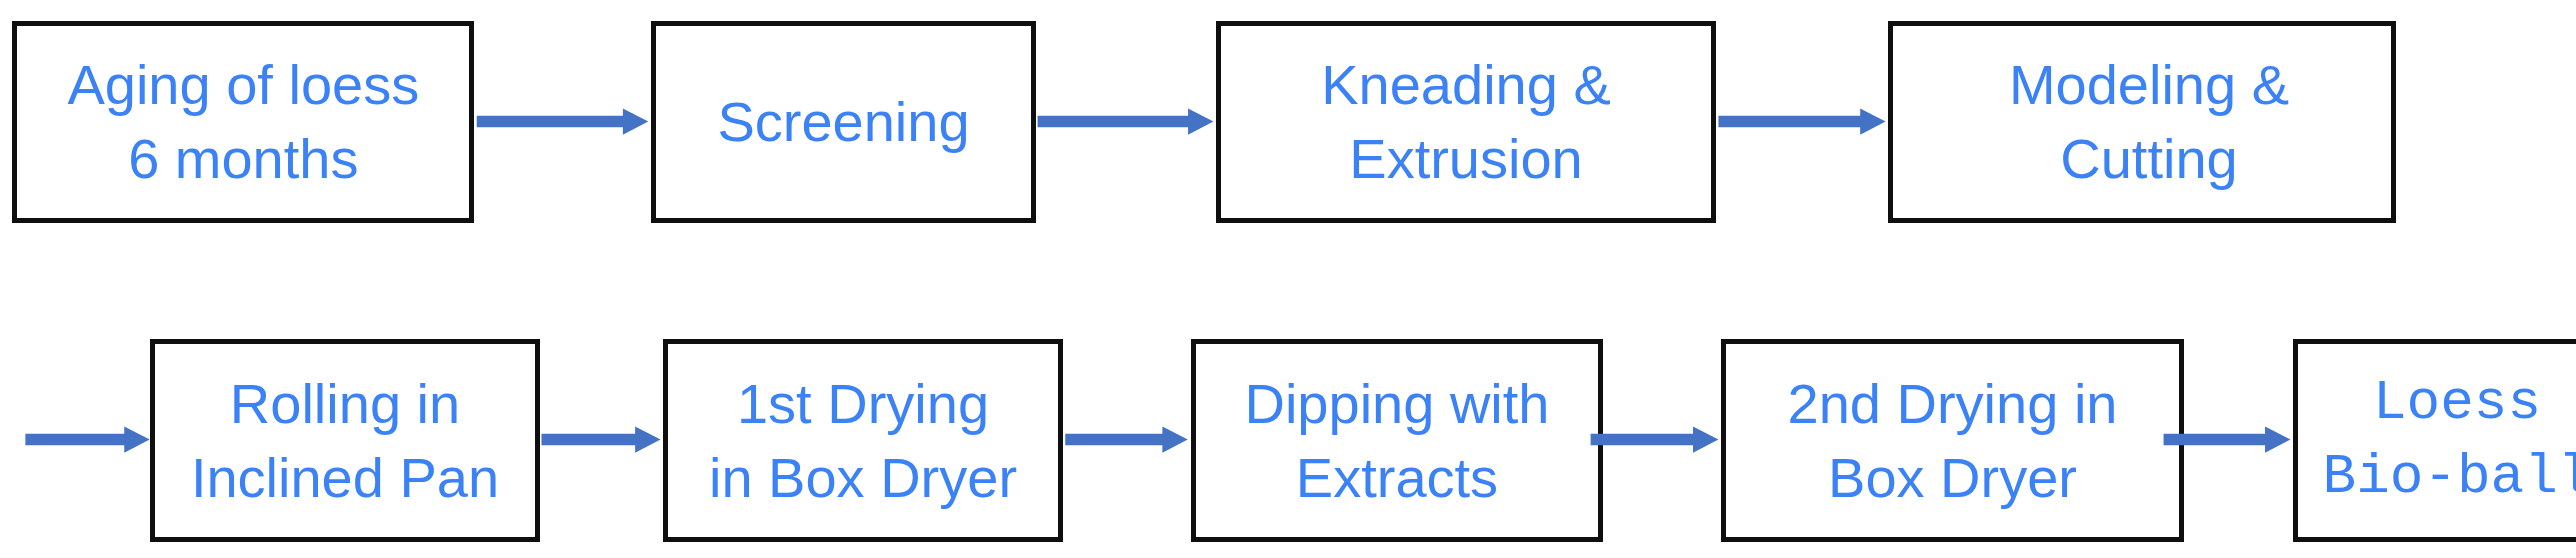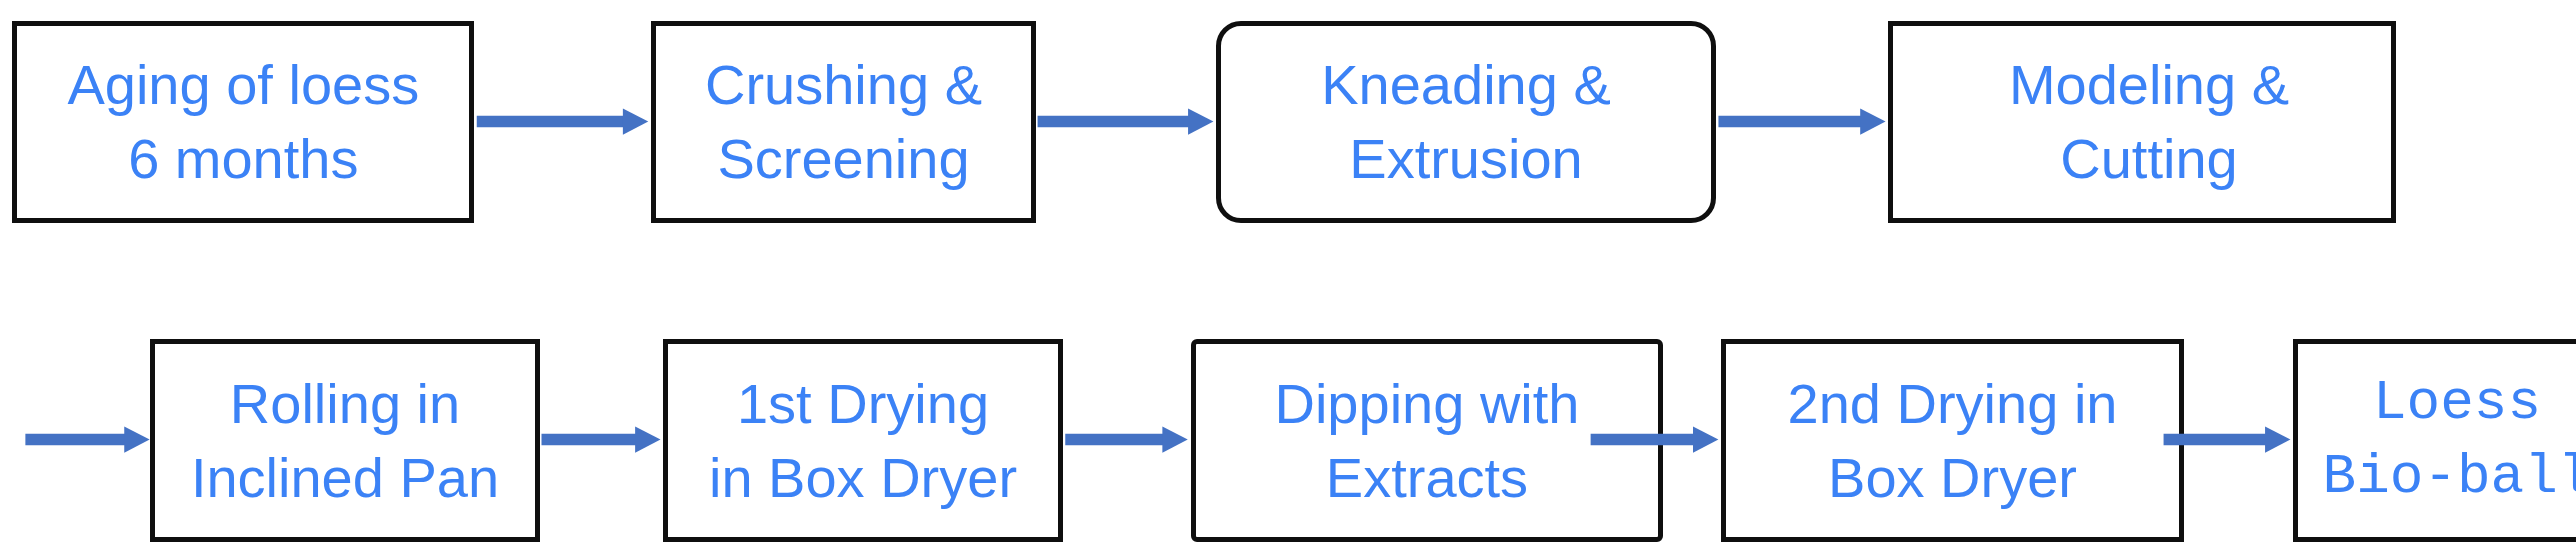--- a/index.html
+++ b/index.html
@@ -34,24 +34,23 @@
 </head>
 <body>
 
 <div class="canvas">
 
   <div class="box row1" style="left:12.3px;width:462px;">
     <span class="ln">Aging of loess</span>
     <span class="ln">6 months</span>
   </div>
   <div class="box row1" style="left:651px;width:385px;">
-    <span class="ln">Crushing &amp;</span>
     <span class="ln">Screening</span>
   </div>
-  <div class="box row1" style="left:1216px;width:500px;border-radius:25px;">
+  <div class="box row1" style="left:1216px;width:500px;">
     <span class="ln">Kneading &amp;</span>
     <span class="ln">Extrusion</span>
   </div>
   <div class="box row1" style="left:1888px;width:508px;padding-left:14px;">
     <span class="ln">Modeling &amp;</span>
     <span class="ln">Cutting</span>
   </div>
 
   <svg class="arrow" style="left:476px;top:104px;" width="173" height="35" viewBox="0 0 196 40">
     <line x1="0" y1="20" x2="170" y2="20" stroke-width="13" stroke="#4472C4"></line>
@@ -72,21 +71,21 @@
   </svg>
 
   <div class="box row2" style="left:150px;width:390px;">
     <span class="ln">Rolling in</span>
     <span class="ln">Inclined Pan</span>
   </div>
   <div class="box row2" style="left:663px;width:400px;">
     <span class="ln">1st Drying</span>
     <span class="ln">in Box Dryer</span>
   </div>
-  <div class="box row2" style="left:1191px;width:472px;border-radius:6px;">
+  <div class="box row2" style="left:1191px;width:412px;">
     <span class="ln">Dipping with</span>
     <span class="ln">Extracts</span>
   </div>
   <div class="box row2" style="left:1721px;width:463px;">
     <span class="ln">2nd Drying in</span>
     <span class="ln">Box Dryer</span>
   </div>
   <div class="box row2" style="left:2293px;width:328px;font-family:Liberation Mono, monospace;">
     <span class="ln">Loess</span>
     <span class="ln">Bio-ball</span>

